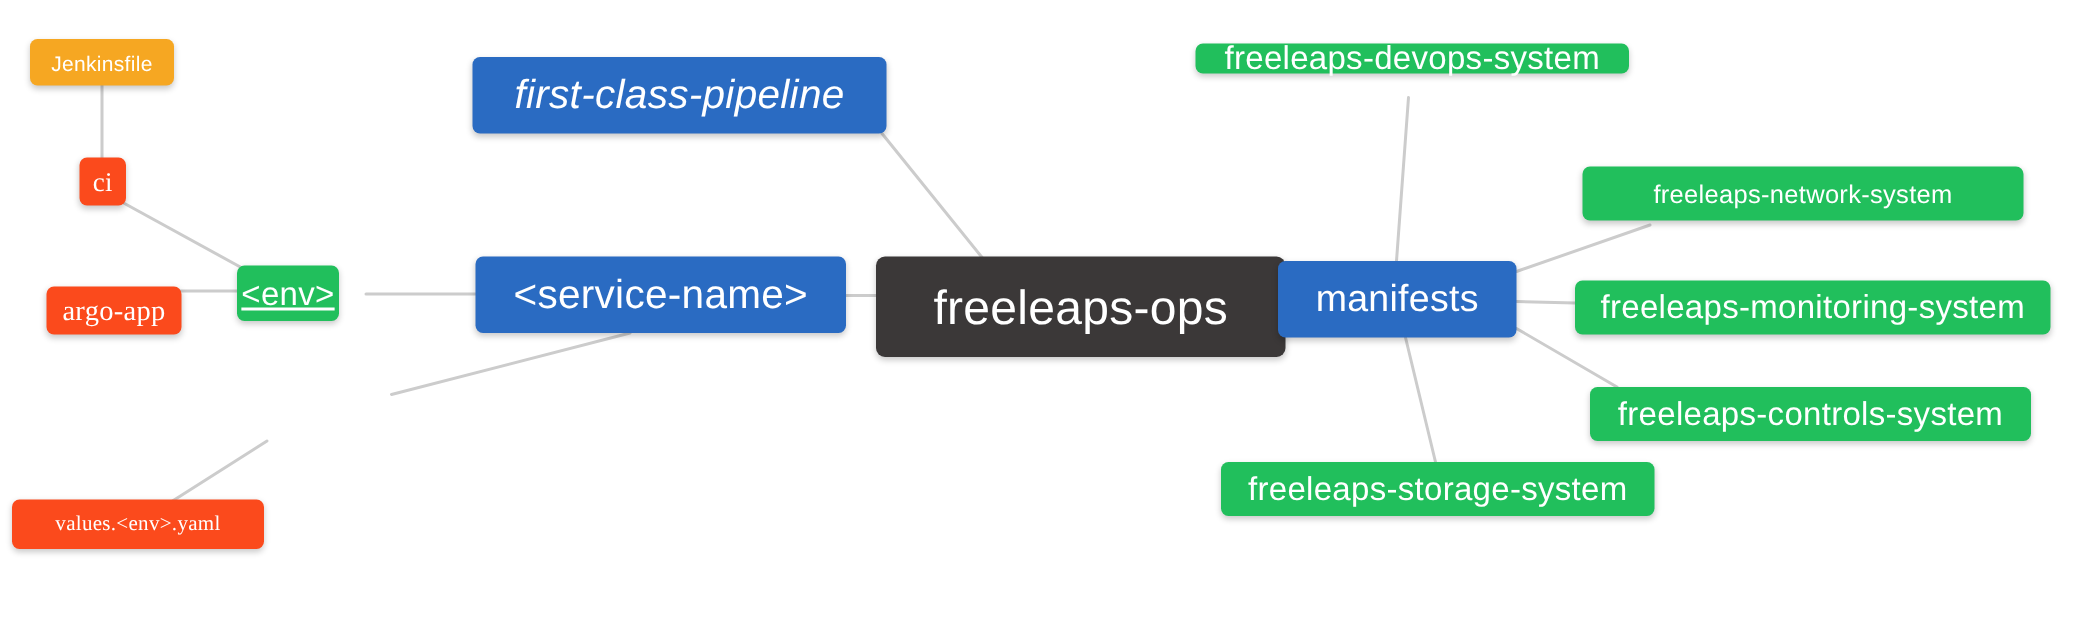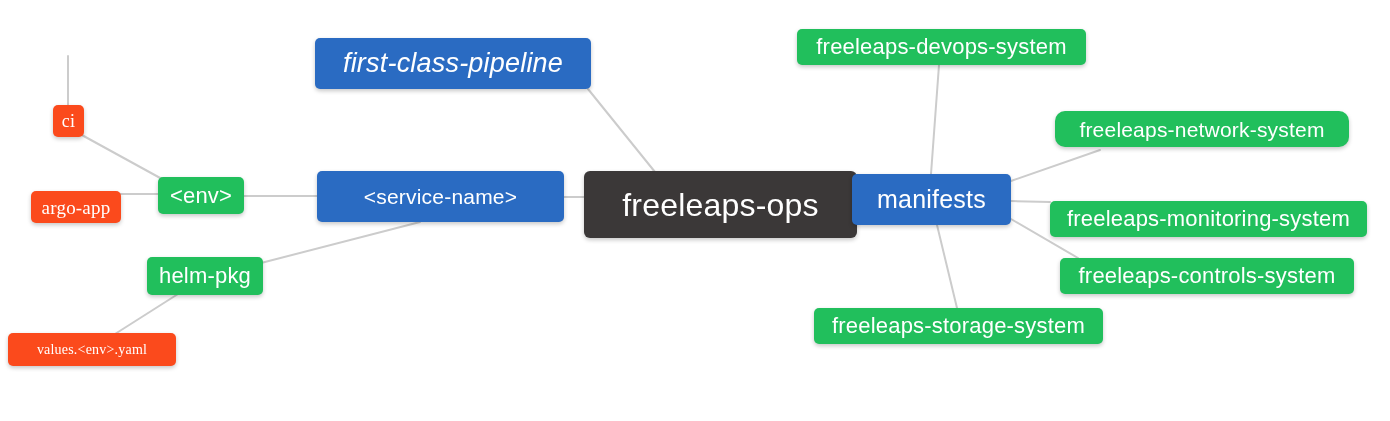--- a/index.html
+++ b/index.html
@@ -25,30 +25,30 @@
   }
   .blue{background:var(--blue,#2a6bc2);}
   .green{background:var(--green,#21bf5c);}
   .red{background:var(--red,#fb4a1c);font-family:Liberation Serif, serif;}
   .amber{background:var(--amber,#f6a722);}
   .dark{background:var(--dark,#3b3838);}
 
   #n-jenkinsfile{left:20px;top:26px;width:96px;height:31px;font-size:14px;}
   #n-ci{left:53px;top:105px;width:31px;height:32px;font-size:18px;}
   #n-argo{left:31px;top:176px;width:90px;height:32px;font-size:19px;margin-top:15px;}
-  #n-env{left:158px;top:177px;width:86px;height:37px;font-size:22px;}
+  #n-env{left:158px;top:177px;width:68px;height:37px;font-size:22px;text-decoration:underline;}
   #n-helm{left:147px;top:257px;width:116px;height:38px;font-size:22px;}
   #n-values{left:8px;top:333px;width:168px;height:33px;font-size:14px;}
   #n-pipeline{left:315px;top:38px;width:276px;height:51px;font-size:27px;font-style:italic;}
-  #n-service{left:317px;top:171px;width:247px;height:51px;font-size:21px;}
+  #n-service{left:317px;top:171px;width:247px;height:51px;font-size:27px;}
   #n-ops{left:584px;top:171px;width:273px;height:67px;font-size:32px;border-radius:6px;}
   #n-manifests{left:852px;top:174px;width:159px;height:51px;font-size:25px;}
-  #n-devops{left:797px;top:29px;width:289px;height:36px;font-size:22px;}
-  #n-network{left:1055px;top:111px;width:294px;height:36px;font-size:21px;border-radius:10px;}
-  #n-monitoring{left:1050px;top:187px;width:317px;height:36px;font-size:22px;margin-top:14px;}
+  #n-devops{left:797px;top:29px;width:289px;height:20px;font-size:22px;}
+  #n-network{left:1055px;top:111px;width:294px;height:36px;font-size:17px;}
+  #n-monitoring{left:1050px;top:187px;width:317px;height:36px;font-size:22px;}
   #n-controls{left:1060px;top:258px;width:294px;height:36px;font-size:22px;}
   #n-storage{left:814px;top:308px;width:289px;height:36px;font-size:22px;}
 </style>
 </head>
 <body>
 
 <div class="canvas">
 
   <svg class="edges" viewBox="0 0 1390 421">
     <line x1="68" y1="56" x2="68" y2="105"></line>
@@ -60,24 +60,24 @@
     <line x1="588" y1="89" x2="655" y2="172"></line>
     <line x1="564" y1="197" x2="584" y2="197"></line>
     <line x1="845" y1="200" x2="852" y2="200"></line>
     <line x1="939" y1="65" x2="931" y2="174"></line>
     <line x1="1011" y1="181" x2="1100" y2="150"></line>
     <line x1="1011" y1="201" x2="1050" y2="202"></line>
     <line x1="1011" y1="219" x2="1078" y2="258"></line>
     <line x1="937" y1="225" x2="957" y2="308"></line>
   </svg>
 
+  <div class="node amber" id="n-jenkinsfile">Jenkinsfile</div>
   <div class="node red" id="n-ci">ci</div>
   <div class="node red" id="n-argo">argo-app</div>
   <div class="node green" id="n-env">&lt;env&gt;</div>
-  <div class="node green" id="n-helm">helm-pkg</div>
   <div class="node red" id="n-values">values.&lt;env&gt;.yaml</div>
   <div class="node blue" id="n-pipeline">first-class-pipeline</div>
   <div class="node blue" id="n-service">&lt;service-name&gt;</div>
   <div class="node dark" id="n-ops">freeleaps-ops</div>
   <div class="node blue" id="n-manifests">manifests</div>
   <div class="node green" id="n-devops">freeleaps-devops-system</div>
   <div class="node green" id="n-network">freeleaps-network-system</div>
   <div class="node green" id="n-monitoring">freeleaps-monitoring-system</div>
   <div class="node green" id="n-controls">freeleaps-controls-system</div>
   <div class="node green" id="n-storage">freeleaps-storage-system</div>

